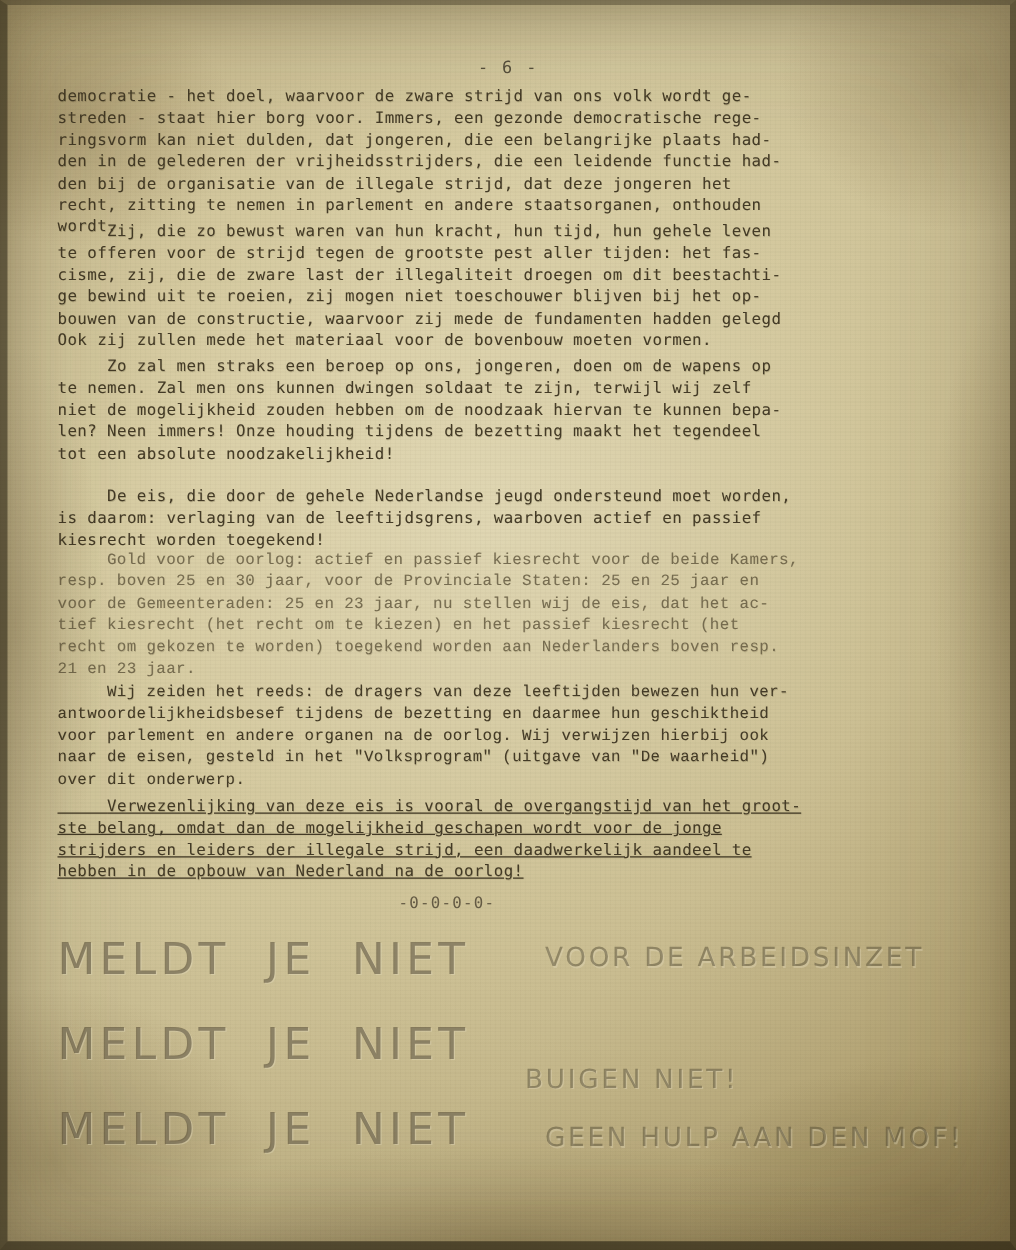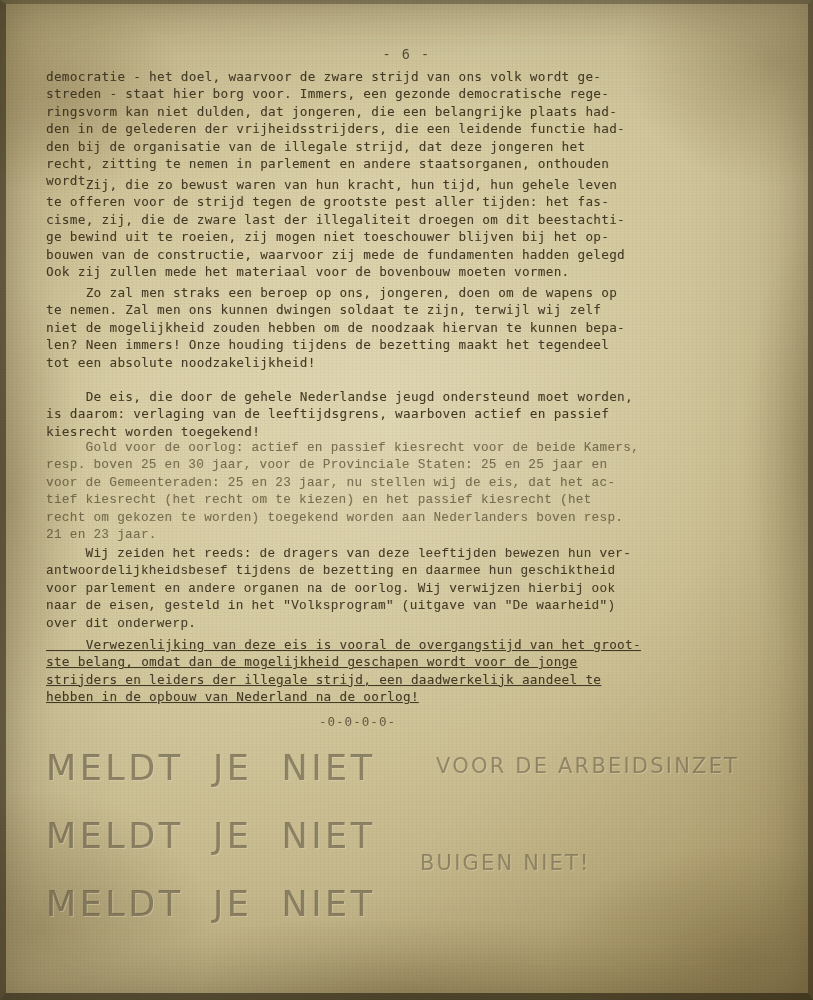--- a/index.html
+++ b/index.html
@@ -210,20 +210,21 @@
         <div class="slogan-sub" style="left:436px; top:6px;">VOOR DE ARBEIDSINZET</div>
       </div>
 
       <div class="slogan-row" style="top:68px;">
         <div class="slogan-main" style="top:0px;">MELDT  JE  NIET</div>
         <div class="slogan-sub second-line" style="left:420px; top:35px;">BUIGEN NIET!</div>
       </div>
 
       <div class="slogan-row" style="top:136px;">
         <div class="slogan-main" style="top:0px;">MELDT  JE  NIET</div>
+        <div class="slogan-sub" style="left:436px; top:14px;">GEEN HULP AAN DEN MOF!</div>
       </div>
 
     </div>
 
   </div>
 
   <div class="edge-shadow"></div>
   <div class="dark-border"></div>
 </div>
 

